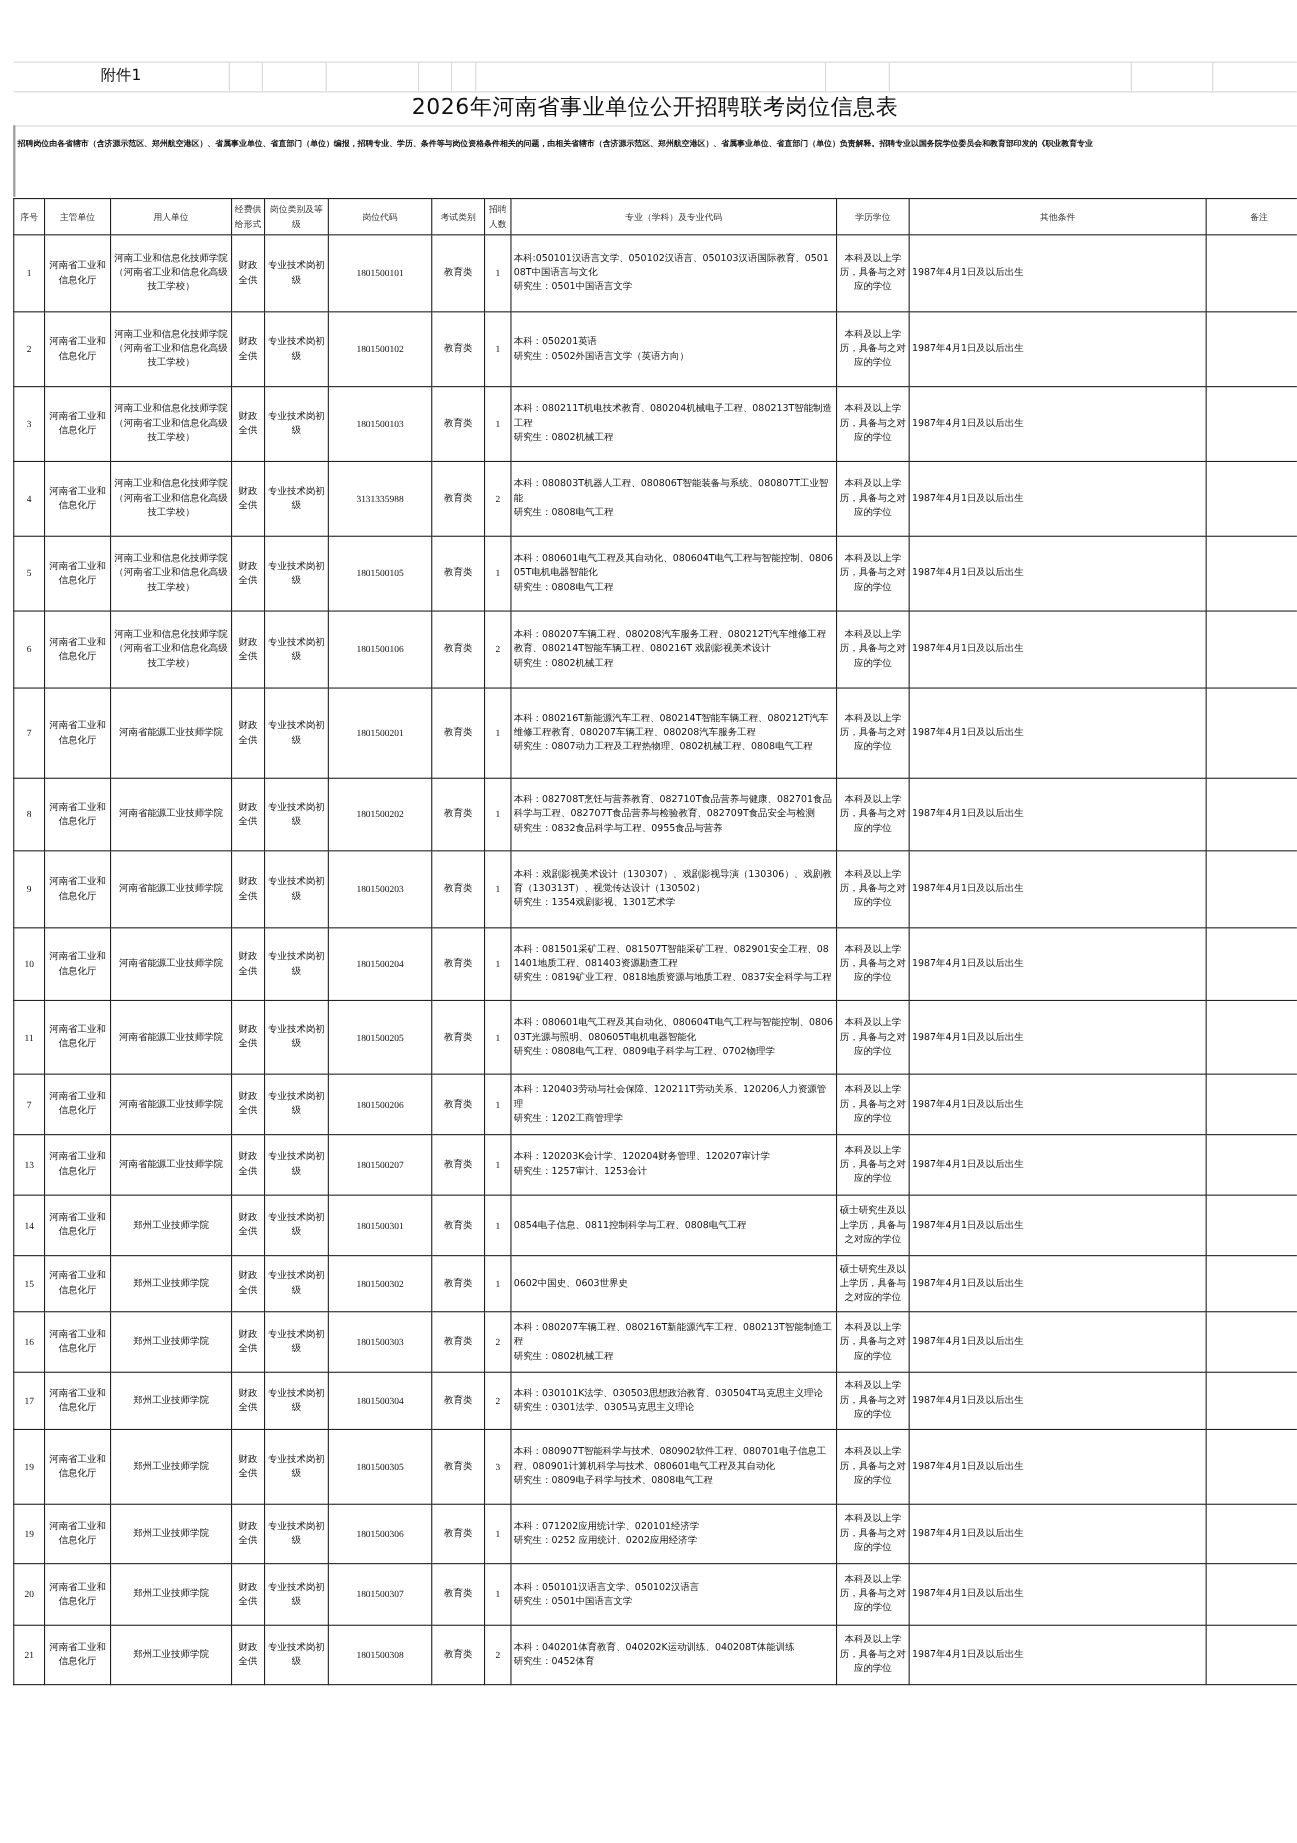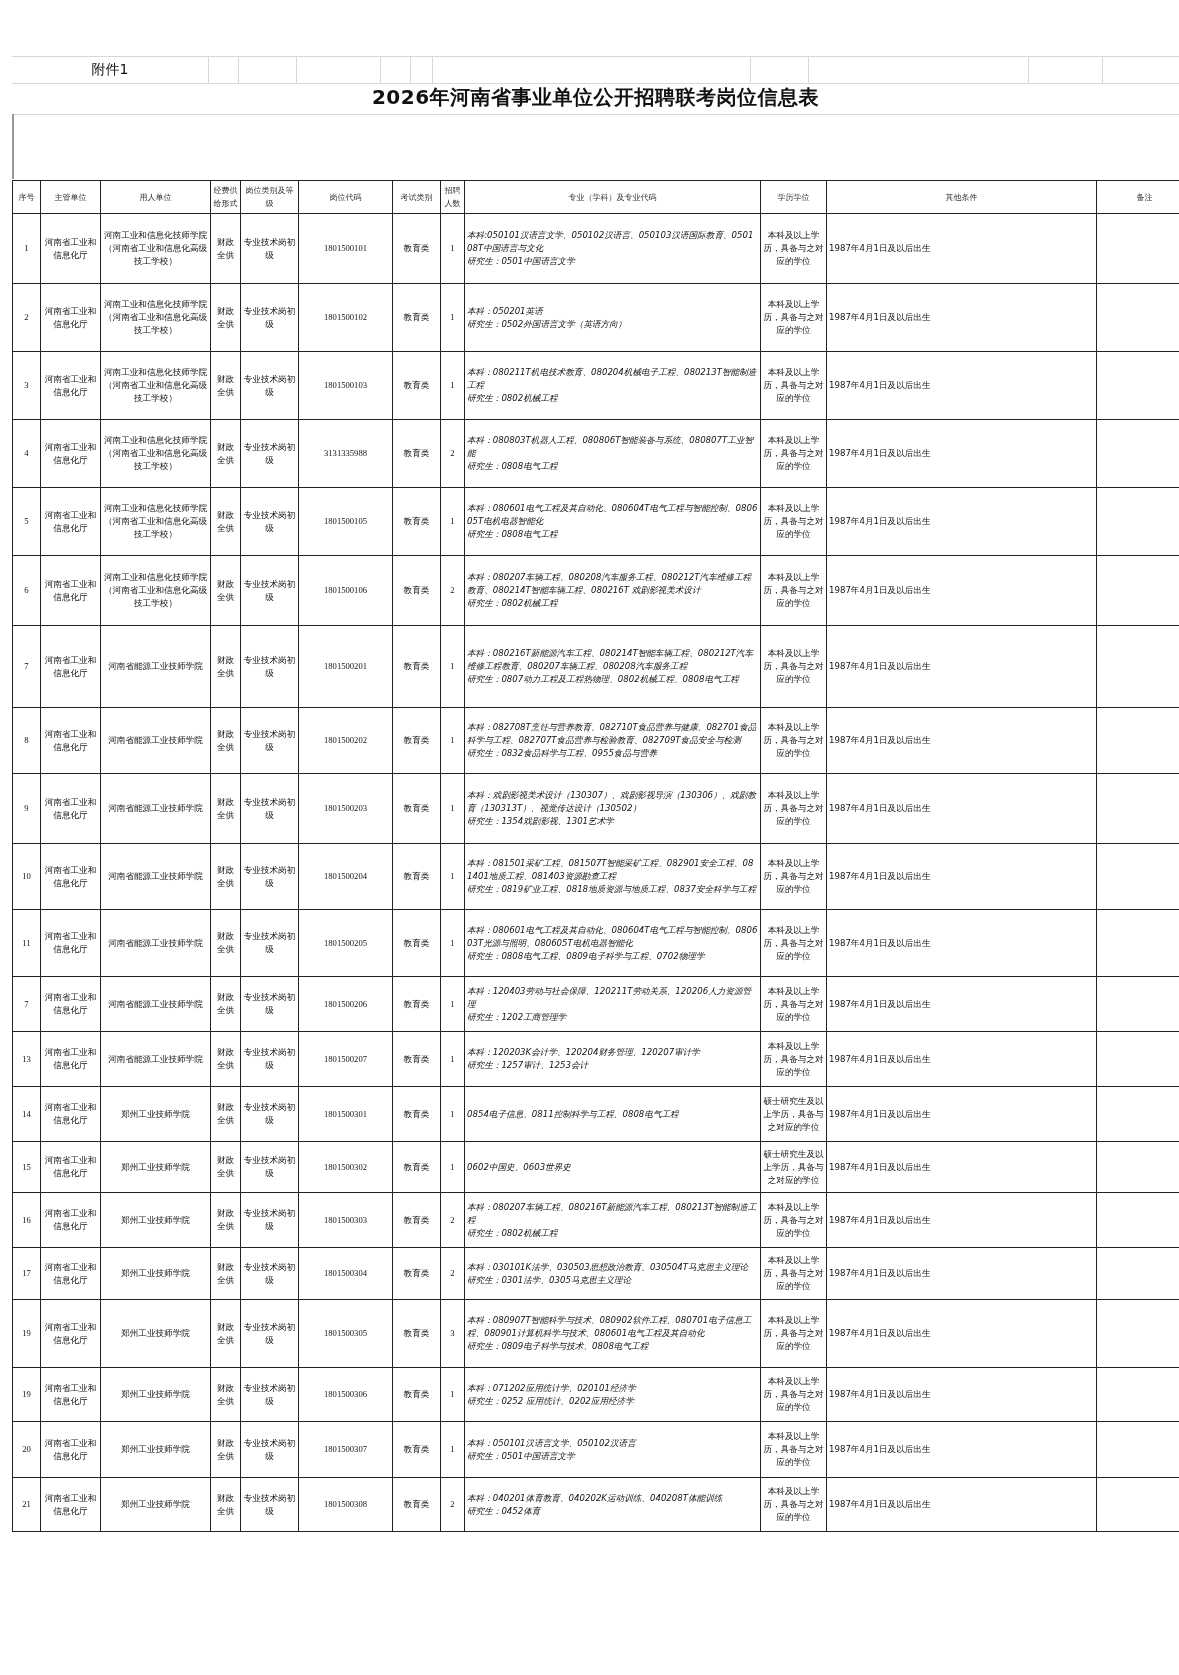--- a/index.html
+++ b/index.html
@@ -4,38 +4,38 @@
 <style>
   html, body { margin:0; padding:0; background:#ffffff; }
   body { width:1179px; height:1675px; position:relative; overflow:hidden;
          font-family:"DejaVu Serif","Liberation Serif", serif; color:#111; }
   .topgrid { position:absolute; left:12px; top:56px; width:1167px; height:26px;
              border-top:1px solid #d6d8dc; border-bottom:1px solid #d6d8dc; }
   .topgrid .vl { position:absolute; top:0; bottom:0; width:1px; background:#d6d8dc; }
   .attach { position:absolute; left:12px; top:56px; width:196px; height:26px; line-height:26px;
             text-align:center; font-family:"DejaVu Sans","Liberation Sans",sans-serif; font-size:14px; }
   .titlebar { position:absolute; left:12px; top:82px; width:1167px; height:32px;
-              border-bottom:1px solid #d6d8dc;font-weight:bold; }
+              border-bottom:1px solid #d6d8dc; }
   .title { position:absolute; left:0; width:1167px; top:2px; text-align:center;
            font-family:"DejaVu Sans","Liberation Sans",sans-serif; font-size:20px; letter-spacing:0.5px; }
   .notice { position:absolute; left:12px; top:114px; width:1167px; height:65px;
             border-left:2px solid #999; font-family:"DejaVu Sans","Liberation Sans",sans-serif;
             font-size:7.2px; line-height:13.5px; font-weight:bold; padding-top:10px; box-sizing:border-box;
             white-space:nowrap; overflow:hidden; padding-left:2px; }
   table.grid { position:absolute; left:12px; top:180px; border-collapse:collapse; table-layout:fixed;
                width:1180px; }
   table.grid td, table.grid th { border:1.2px solid #222; padding:0 2px; font-weight:normal;
                font-size:8.6px; line-height:13px; overflow:hidden; word-break:break-all; }
   table.grid th { height:32px; text-align:center; font-family:"DejaVu Sans","Liberation Sans",sans-serif;
                   font-size:8px; color:#333; }
   .c { text-align:center; }
   .sans { font-family:"DejaVu Sans","Liberation Sans",sans-serif; }
   .num { font-family:"Liberation Serif","DejaVu Serif",serif; font-size:9px; }
   .major { text-align:left; font-family:"DejaVu Sans","Liberation Sans",sans-serif; font-size:8.2px; line-height:13px; }
-  .major span { display:block;font-style:italic; }
+  .major span { display:block; }
   .other { text-align:left; white-space:nowrap; font-family:"DejaVu Sans","Liberation Sans",sans-serif; font-size:8.4px; }
   .edu { font-family:"DejaVu Sans","Liberation Sans",sans-serif; font-size:8.4px; line-height:13px; }
 </style>
 </head>
 <body>
 
 <div class="topgrid">
   <div class="vl" style="left:196px"></div>
   <div class="vl" style="left:226px"></div>
   <div class="vl" style="left:284px"></div>
@@ -47,20 +47,21 @@
   <div class="vl" style="left:1016px"></div>
   <div class="vl" style="left:1090px"></div>
 </div>
 <div class="attach">附件1</div>
 
 <div class="titlebar">
   <div class="title">2026年河南省事业单位公开招聘联考岗位信息表</div>
 </div>
 
 <div class="notice">
+  <div>招聘岗位由各省辖市（含济源示范区、郑州航空港区）、省属事业单位、省直部门（单位）编报，招聘专业、学历、条件等与岗位资格条件相关的问题，由相关省辖市（含济源示范区、郑州航空港区）、省属事业单位、省直部门（单位）负责解释。招聘专业以国务院学位委员会和教育部印发的《职业教育专业</div>
 </div>
 
 <table class="grid">
   <colgroup>
     <col style="width:28px">
       <col style="width:60px">
       <col style="width:110px">
       <col style="width:30px">
     <col style="width:58px">
       <col style="width:94px">

